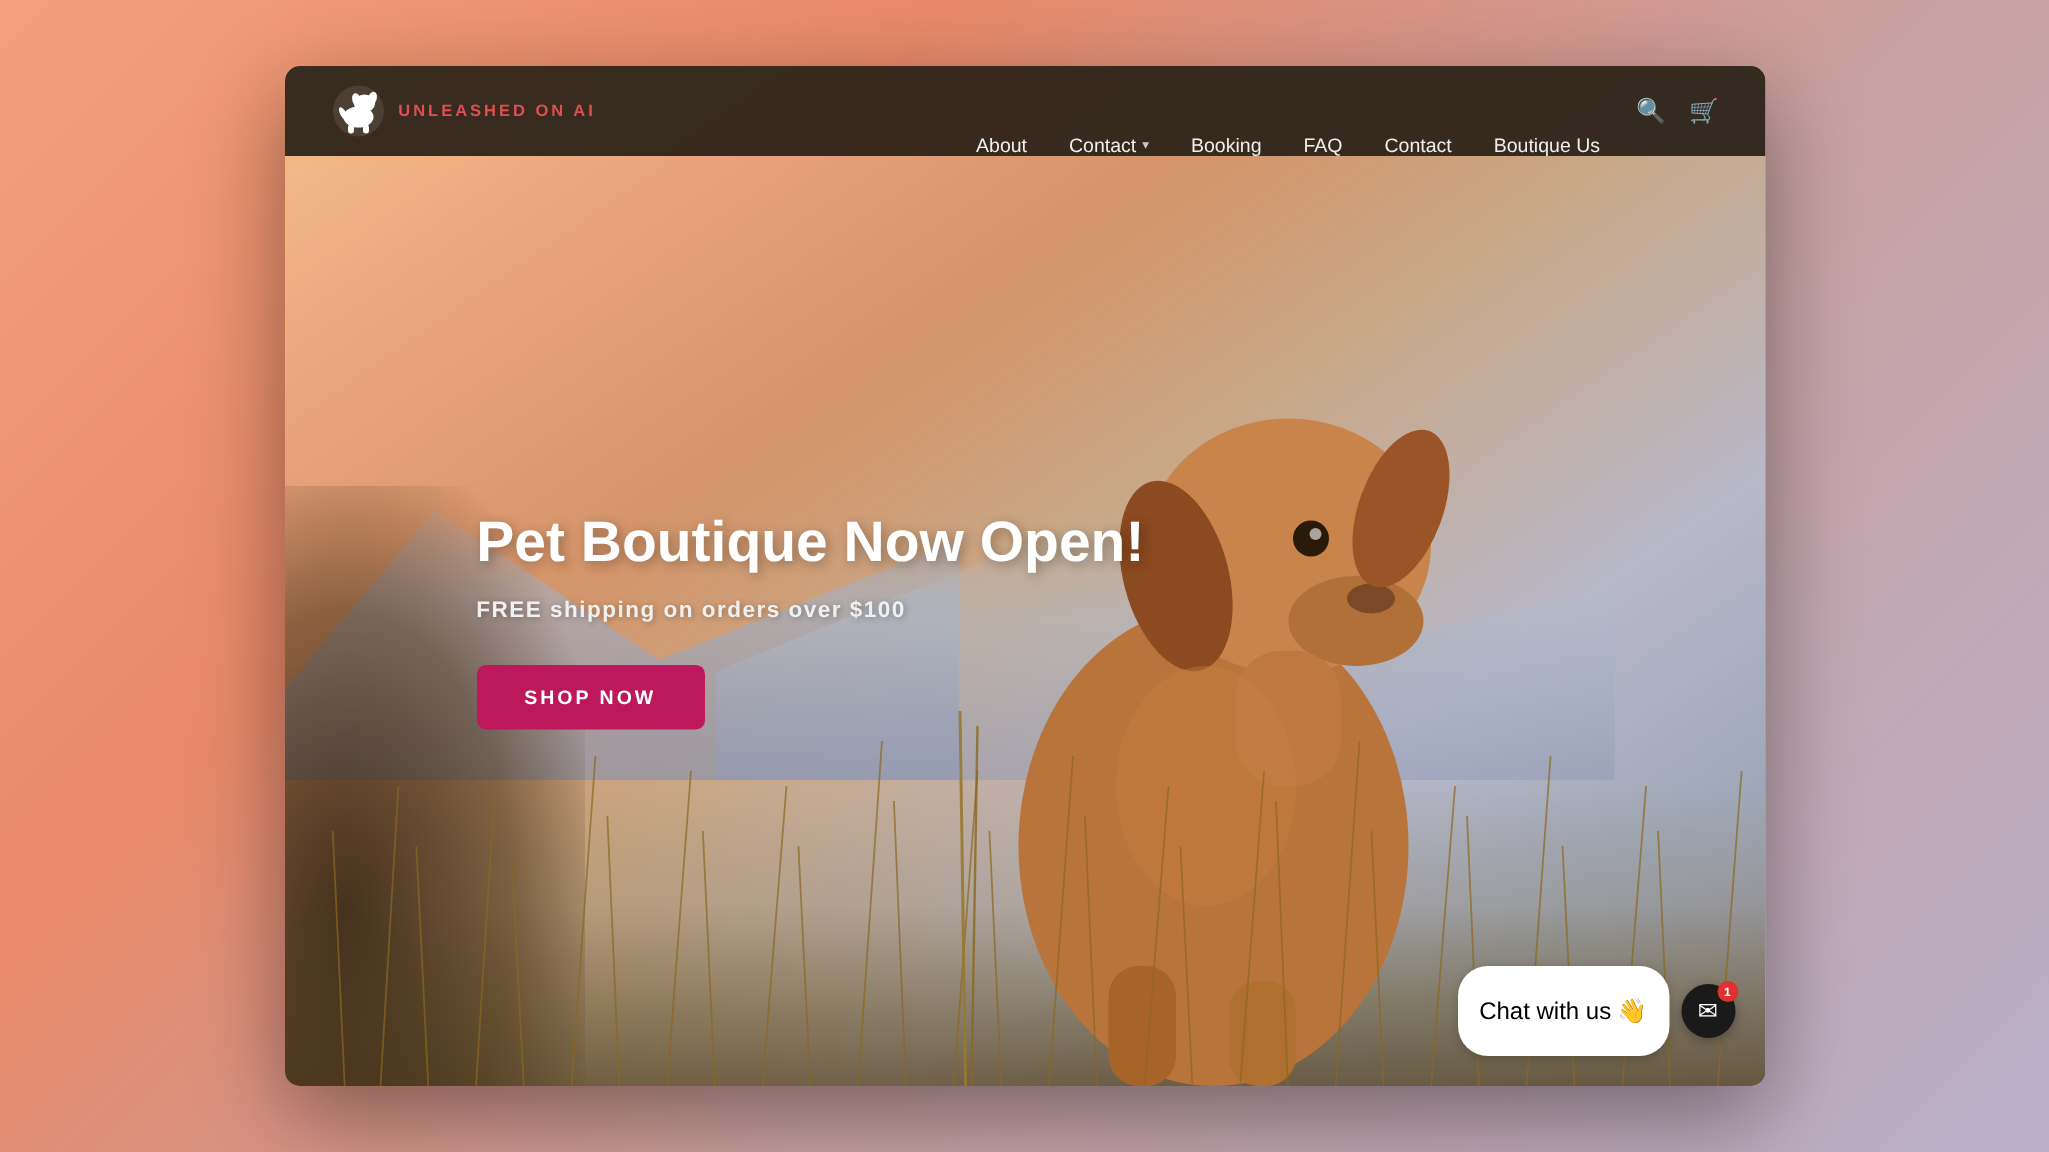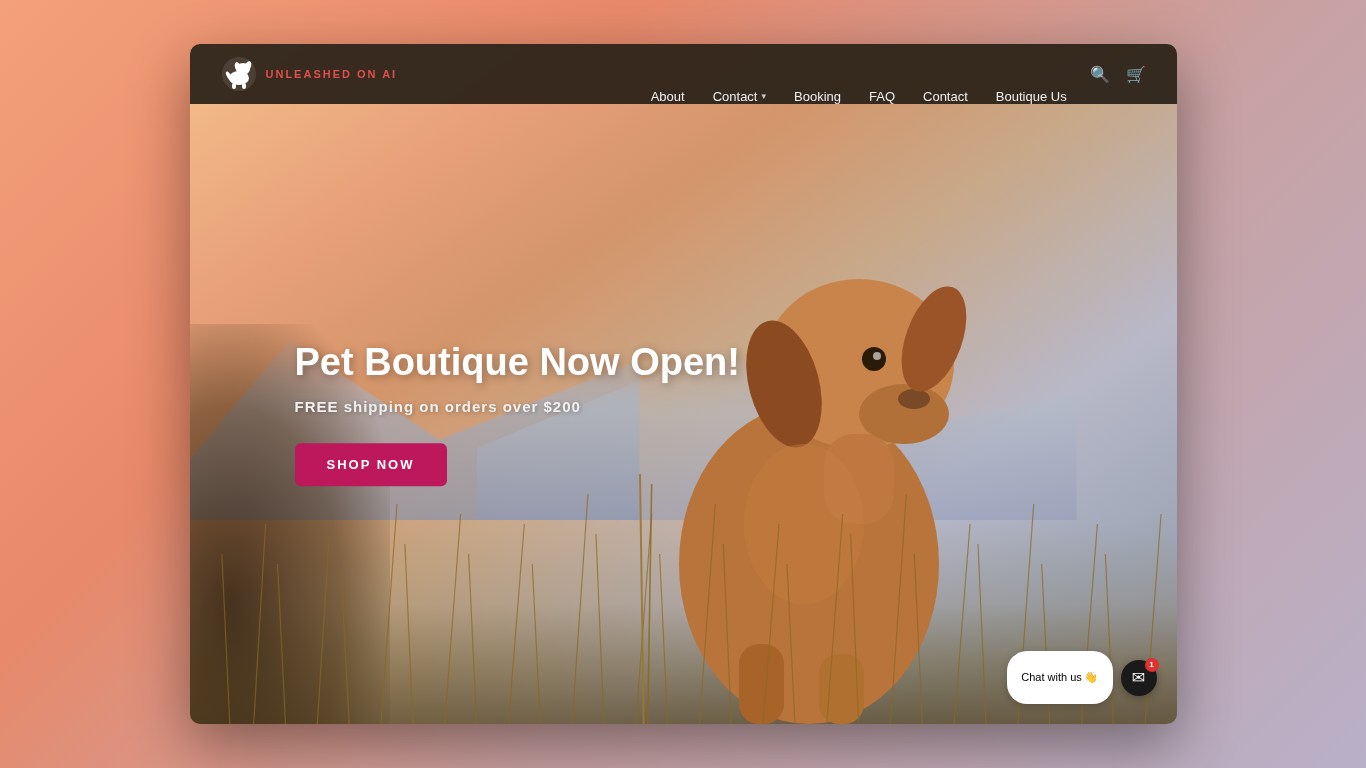--- a/index.html
+++ b/index.html
@@ -174,21 +174,21 @@
     .navbar-icon {
       color: #f0f0f0;
       font-size: 16px;
       cursor: pointer;
     }
 
     
     .hero-content {
       position: absolute;
       top: 50%;
-      left: 105px;
+      left: 128px;
       transform: translateY(-30%);
       z-index: 10;
       text-align: left;
     }
 
     .hero-title {
       color: #ffffff;
       font-size: 38px;
       font-weight: 800;
       line-height: 1.2;
@@ -228,21 +228,21 @@
       display: flex;
       align-items: center;
       gap: 8px;
       z-index: 100;
     }
 
     .chat-label {
       background: #ffffff;
       padding: 20px 14px;
       border-radius: 20px;
-      font-size: 11px;
+      font-size: 16px;
       font-weight: 500;
       box-shadow: 0 2px 8px rgba(0,0,0,0.2);
       white-space: nowrap;
     }
 
     .chat-btn {
       width: 36px;
       height: 36px;
       background: #1a1a1a;
       border-radius: 50%;
@@ -408,21 +408,21 @@
     </nav>
 
     <div class="navbar-icons">
       <span class="navbar-icon">🔍</span>
       <span class="navbar-icon">🛒</span>
     </div>
   </nav>
 
   <div class="hero-content">
     <h1 class="hero-title">Pet Boutique Now Open!</h1>
-    <p class="hero-subtitle">FREE shipping on orders over $200</p>
+    <p class="hero-subtitle">FREE shipping on orders over $100</p>
     <button class="shop-btn">SHOP NOW</button>
   </div>
 
   <div class="chat-widget">
     <div class="chat-label">Chat with us 👋</div>
     <div class="chat-btn">
       <span class="chat-btn-icon">✉</span>
       <span class="chat-badge">1</span>
     </div>
   </div>

